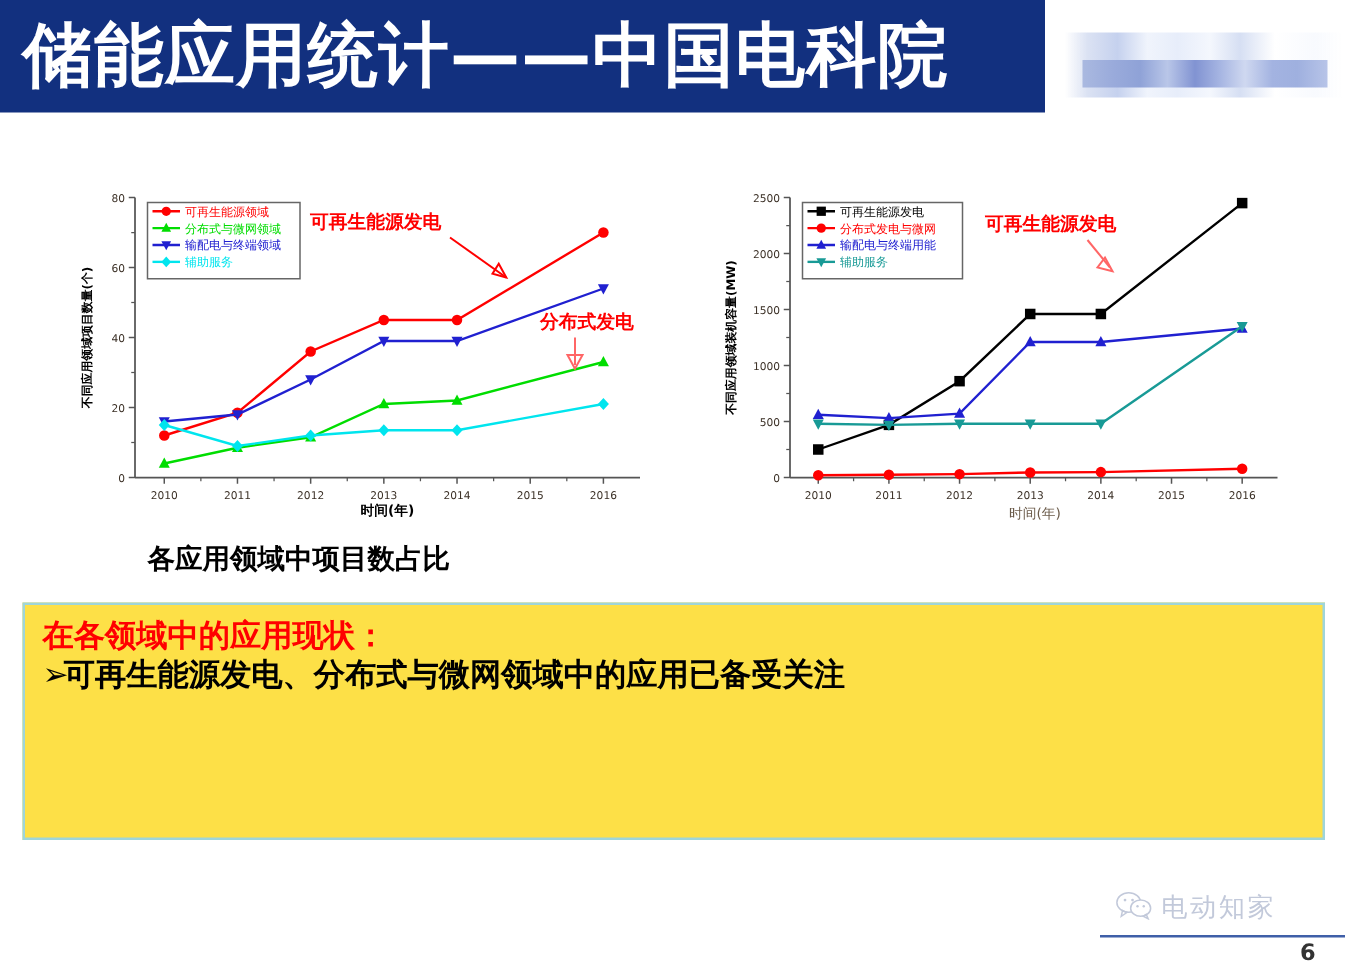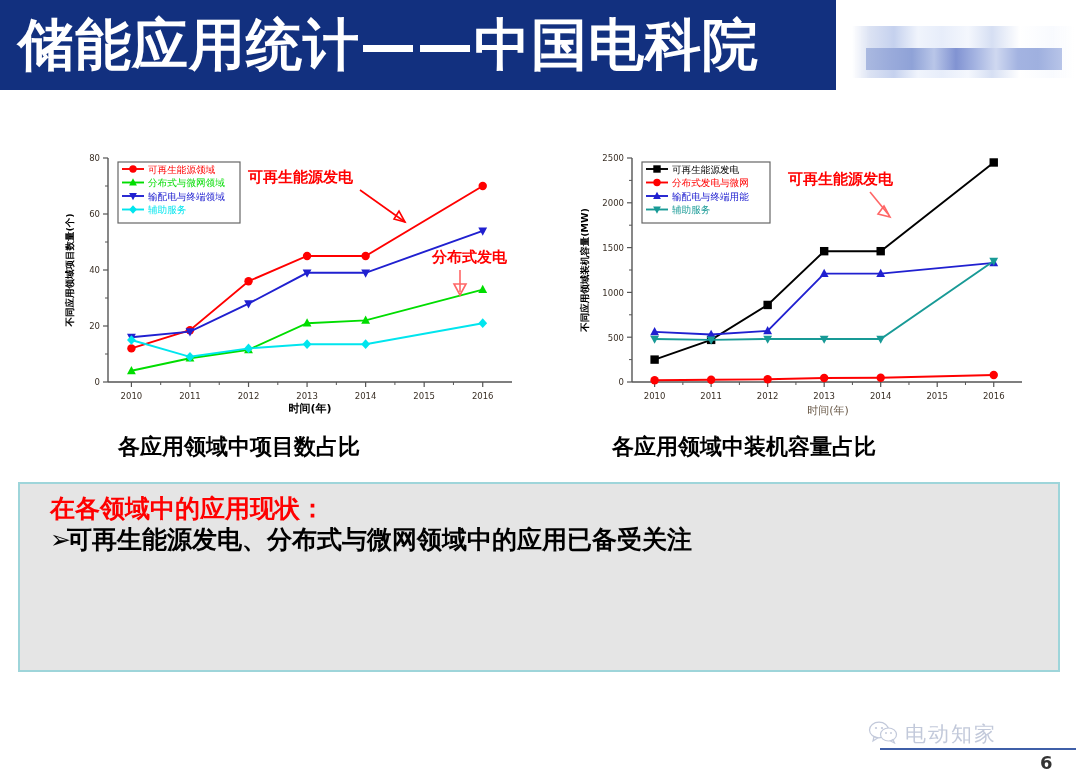--- a/index.html
+++ b/index.html
@@ -81,22 +81,22 @@
   }
   #caption-left  { left: 118px; top: 432px; }
   #caption-right { left: 612px; top: 432px; }
 
   
   #summary-box {
     position: absolute;
     left: 18px; top: 482px;
     width: 1042px; height: 190px;
     border: 2px solid #9ed5da;
-    background: #e5e5e5;
-    padding: 10px 14px 8px 30px;
+    background: #fde047;
+    padding: 10px 14px 8px 14px;
   }
   #summary-title {
     color: #ff0000;
     font-size: 25px;
     font-weight: bold;
     line-height: 1.18;
     margin-bottom: 1px;
   }
   .summary-bullet {
     color: #000000;
@@ -116,24 +116,24 @@
 
   
   #footer-line {
     position: absolute;
     left: 880px; top: 748px;
     width: 196px; height: 2px;
     background: #3f5fa8;
   }
   #footer-watermark {
     position: absolute;
-    left: 868px; top: 712px;
+    left: 892px; top: 712px;
     width: 180px; height: 36px;
     display: flex;
-    align-items: flex-end;
+    align-items: flex-start;
     gap: 7px;
     opacity: 0.42;
   }
   #footer-wechat-icon { flex: 0 0 auto; }
   #footer-watermark-text {
     font-size: 21px;
     color: #6f7fa8;
     letter-spacing: 2px;
     white-space: nowrap;
   }
@@ -378,21 +378,20 @@
 
       <text id="right-anno-1" x="218" y="44" font-size="15" font-weight="bold" fill="#ff0000" font-family="DejaVu Sans, Liberation Sans, sans-serif">可再生能源发电</text>
       <g>
         <line x1="300" y1="52" x2="318" y2="74" stroke="#ff6666" stroke-width="1.6"></line>
         <polygon points="320,77 308,74 314,66" fill="none" stroke="#ff6666" stroke-width="1.6"></polygon>
       </g>
     </svg>
   </div>
 
   <div class="caption" id="caption-left">各应用领域中项目数占比</div>
-  <div class="caption" id="caption-right">各应用领域中装机容量占比</div>
 
   <div id="summary-box">
     <div id="summary-title">在各领域中的应用现状：</div>
     <div id="summary-bullets">
         <div class="summary-bullet"><span class="bullet-arrow">➢</span><span>可再生能源发电、分布式与微网领域中的应用已备受关注</span></div>
       </div>
   </div>
 
   <div id="footer-watermark">
     <span id="footer-wechat-icon">

